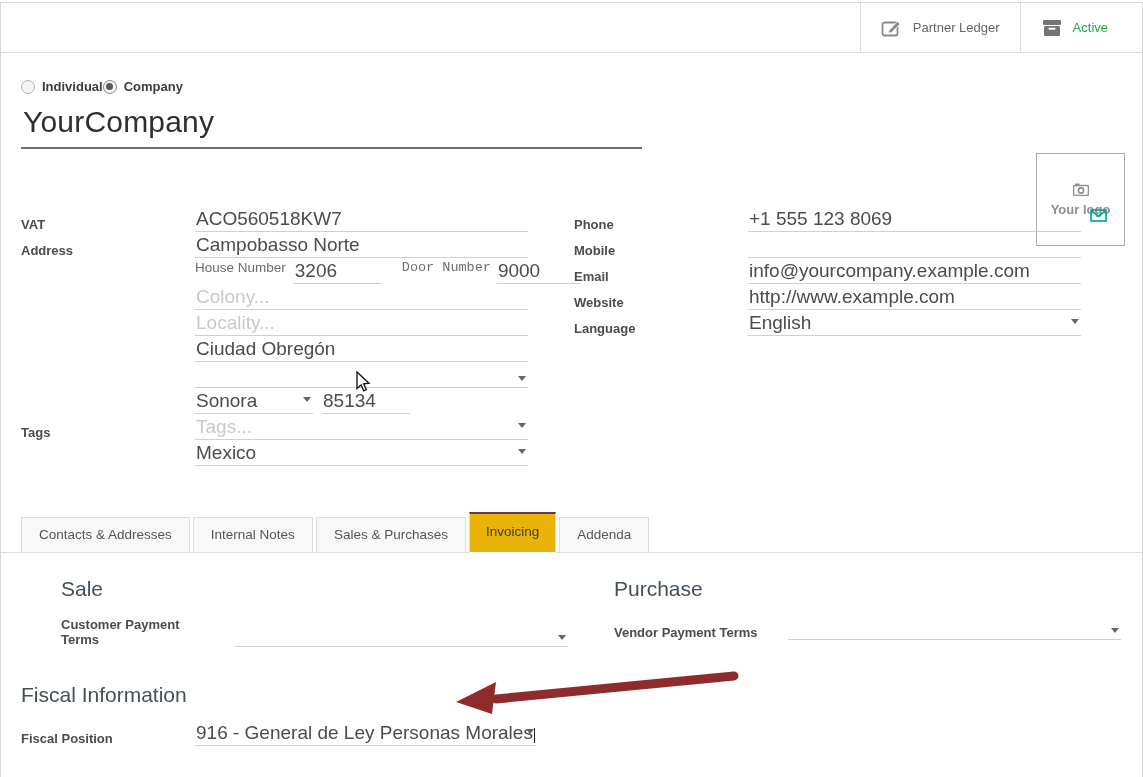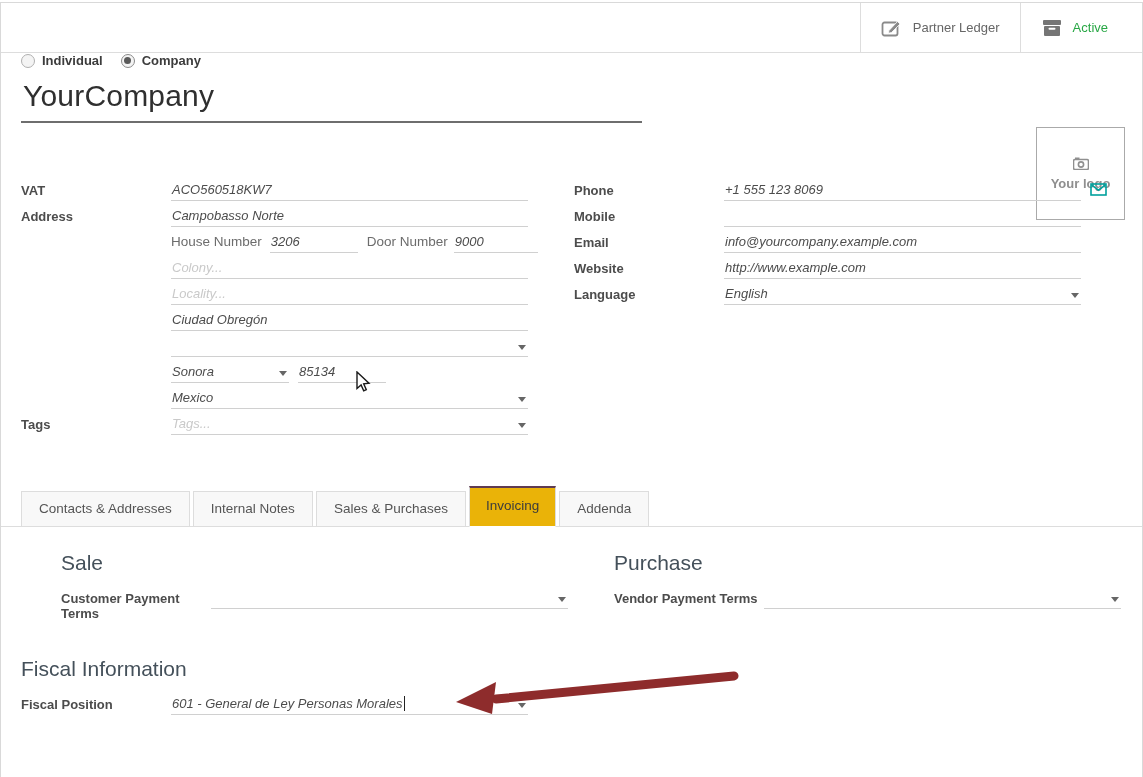--- a/index.html
+++ b/index.html
@@ -16,46 +16,46 @@
   }
   .stat-btn {
     border-left:1px solid #ddd; background:#fff; display:flex; align-items:center;
     gap:10px; padding:0 20px; font-size:13px; color:#666; cursor:pointer;
   }
   .stat-btn:last-child { padding-right:34px;justify-content:center; }
   .stat-btn .lbl-green { color:#28a745; }
   .icon-svg { display:block; }
   
   .sheet { padding:0 20px; position:relative; }
-  .radio-row { display:flex; align-items:center; gap:18px; }
+  .radio-row { margin-top:26px; display:flex; align-items:center; }
   .radio-opt { display:flex; align-items:center; gap:7px; font-size:13px; font-weight:bold; color:#3c3c3c; cursor:pointer; }
   .radio-circle {
     width:14px; height:14px; border-radius:50%; border:1px solid #b0b0b0;
     background:#f4f4f4; display:inline-flex; align-items:center; justify-content:center;
   }
   .radio-circle.checked { border-color:#8a8a8a; }
   .radio-circle.checked::after { content:""; width:7px; height:7px; border-radius:50%; background:#5a5a5a; }
   h1.company-title {
     margin-top:9px; width:621px; font-size:30px; font-weight:normal; color:#2f2f2f;
     padding:2px 2px 8px 2px; border-bottom:2px solid #6e6e6e; letter-spacing:0.2px;
   }
   .logo-box {
     position:absolute; top:74px; right:17px; width:89px; height:93px;
     border:1px solid #aaa; background:#fff; display:flex; align-items:center; justify-content:center;
     gap:6px; color:#8f8f8f; font-weight:bold; font-size:13px; cursor:pointer;flex-direction:column;
   }
   
   .fields { display:flex; gap:46px; margin-top:57px; }
   .fcol { width:507px; }
-  .frow { display:flex; min-height:26px; align-items:flex-start; }
+  .frow { display:flex; min-height:26px; align-items:flex-end;gap:24px; }
   .flabel { width:150px; flex:0 0 150px; font-size:13px; font-weight:bold; color:#4c4c4c; padding-top:3px; }
   .fctrl { flex:1 1 auto; position:relative; }
   .line-input {
-    min-height:21px; border-bottom:1px solid #d0d0d0; font-size:13px; color:#4c4c4c;
-    padding:2px 1px 1px 1px; white-space:nowrap; overflow:hidden;font-style:italic;
+    min-height:21px; border-bottom:1px solid #d0d0d0; font-size:19px; color:#4c4c4c;
+    padding:2px 1px 1px 1px; white-space:nowrap; overflow:hidden;
   }
   .placeholder { color:#c9c9c9; }
   .select .caret {
     position:absolute; right:2px; top:9px; width:0; height:0;
     border-left:4.5px solid transparent; border-right:4.5px solid transparent; border-top:5px solid #666;
   }
   .inline-ctl { display:flex; align-items:flex-start; }
   .sub-lbl { color:#6c6c6c; font-size:13.5px; padding-top:2px; white-space:nowrap; }
   .after-icon { position:absolute; right:-26px; top:3px; }
   .text-caret { display:inline-block; width:1.5px; height:15px; background:#222; vertical-align:text-bottom; margin-left:1px; }
@@ -147,21 +147,21 @@
           <div class="fctrl">
               <div class="line-input">Campobasso Norte</div>
             </div>
         </div>
 
         <div class="frow">
           <div class="flabel"></div>
           <div class="fctrl inline-ctl">
             <span class="sub-lbl">House Number</span>
             <div class="line-input" style="width:88px; margin-left:8px;">3206</div>
-            <span class="sub-lbl" style="margin-left:9px;">Door Number</span>
+            <span class="sub-lbl" style="margin-left:20px;font-family:Liberation Mono, monospace;">Door Number</span>
             <div class="line-input" style="width:84px; margin-left:6px; flex:1 1 auto;">9000</div>
           </div>
         </div>
 
         <div class="frow">
           <div class="flabel"></div>
           <div class="fctrl">
               <div class="line-input placeholder">Colony...</div>
             </div>
         </div>
@@ -193,31 +193,31 @@
           <div class="fctrl inline-ctl">
             <div class="select" style="position:relative; width:118px;">
               <div class="line-input">Sonora</div>
               <span class="caret"></span>
             </div>
             <div class="line-input" style="width:88px; margin-left:9px;">85134</div>
           </div>
         </div>
 
         <div class="frow">
+          <div class="flabel">Tags</div>
+          <div class="fctrl select">
+            <div class="line-input placeholder">Tags...</div>
+            <span class="caret"></span>
+          </div>
+        </div>
+
+        <div class="frow">
           <div class="flabel"></div>
           <div class="fctrl select">
             <div class="line-input">Mexico</div>
-            <span class="caret"></span>
-          </div>
-        </div>
-
-        <div class="frow">
-          <div class="flabel">Tags</div>
-          <div class="fctrl select">
-            <div class="line-input placeholder">Tags...</div>
             <span class="caret"></span>
           </div>
         </div>
       </div>
 
       <div class="fcol">
         <div class="frow">
           <div class="flabel">Phone</div>
           <div class="fctrl">
             <div class="line-input">+1 555 123 8069</div>
@@ -293,21 +293,21 @@
         </div>
       </div>
     </div>
 
     <div class="fiscal-section">
       <div class="group-heading">Fiscal Information</div>
       <div class="gcol">
         <div class="frow">
           <div class="flabel">Fiscal Position</div>
           <div class="fctrl select">
-            <div class="line-input"><span>601 - General de Ley Personas Morales</span><span class="text-caret"></span></div>
+            <div class="line-input"><span>916 - General de Ley Personas Morales</span><span class="text-caret"></span></div>
             <span class="caret"></span>
           </div>
         </div>
       </div>
     </div>
   </div>
 
   <div class="annotation-arrow">
     <svg width="300" height="60" viewBox="0 0 300 60">
       <line x1="290" y1="20" x2="52" y2="43" stroke="#8e2c2c" stroke-width="9" stroke-linecap="round"></line>

